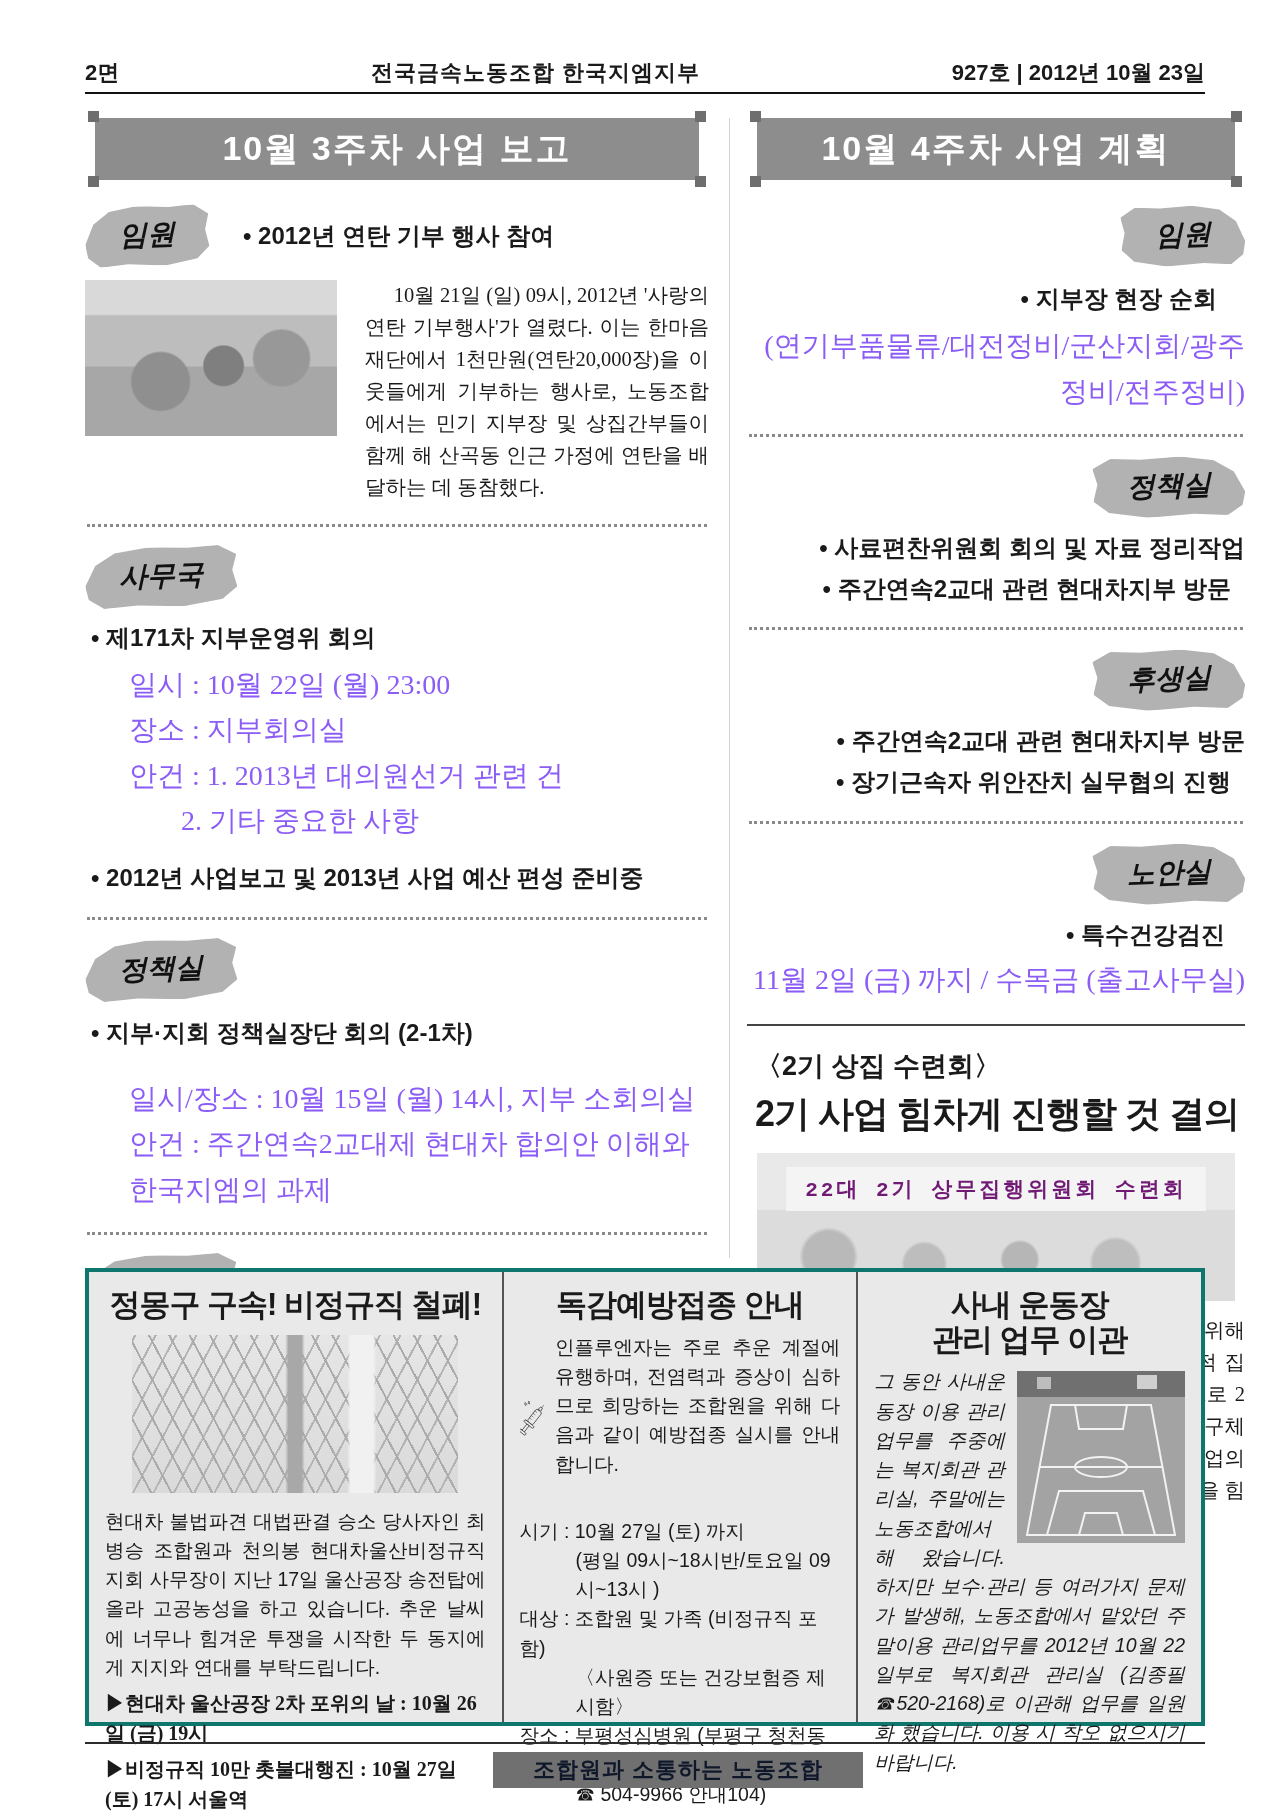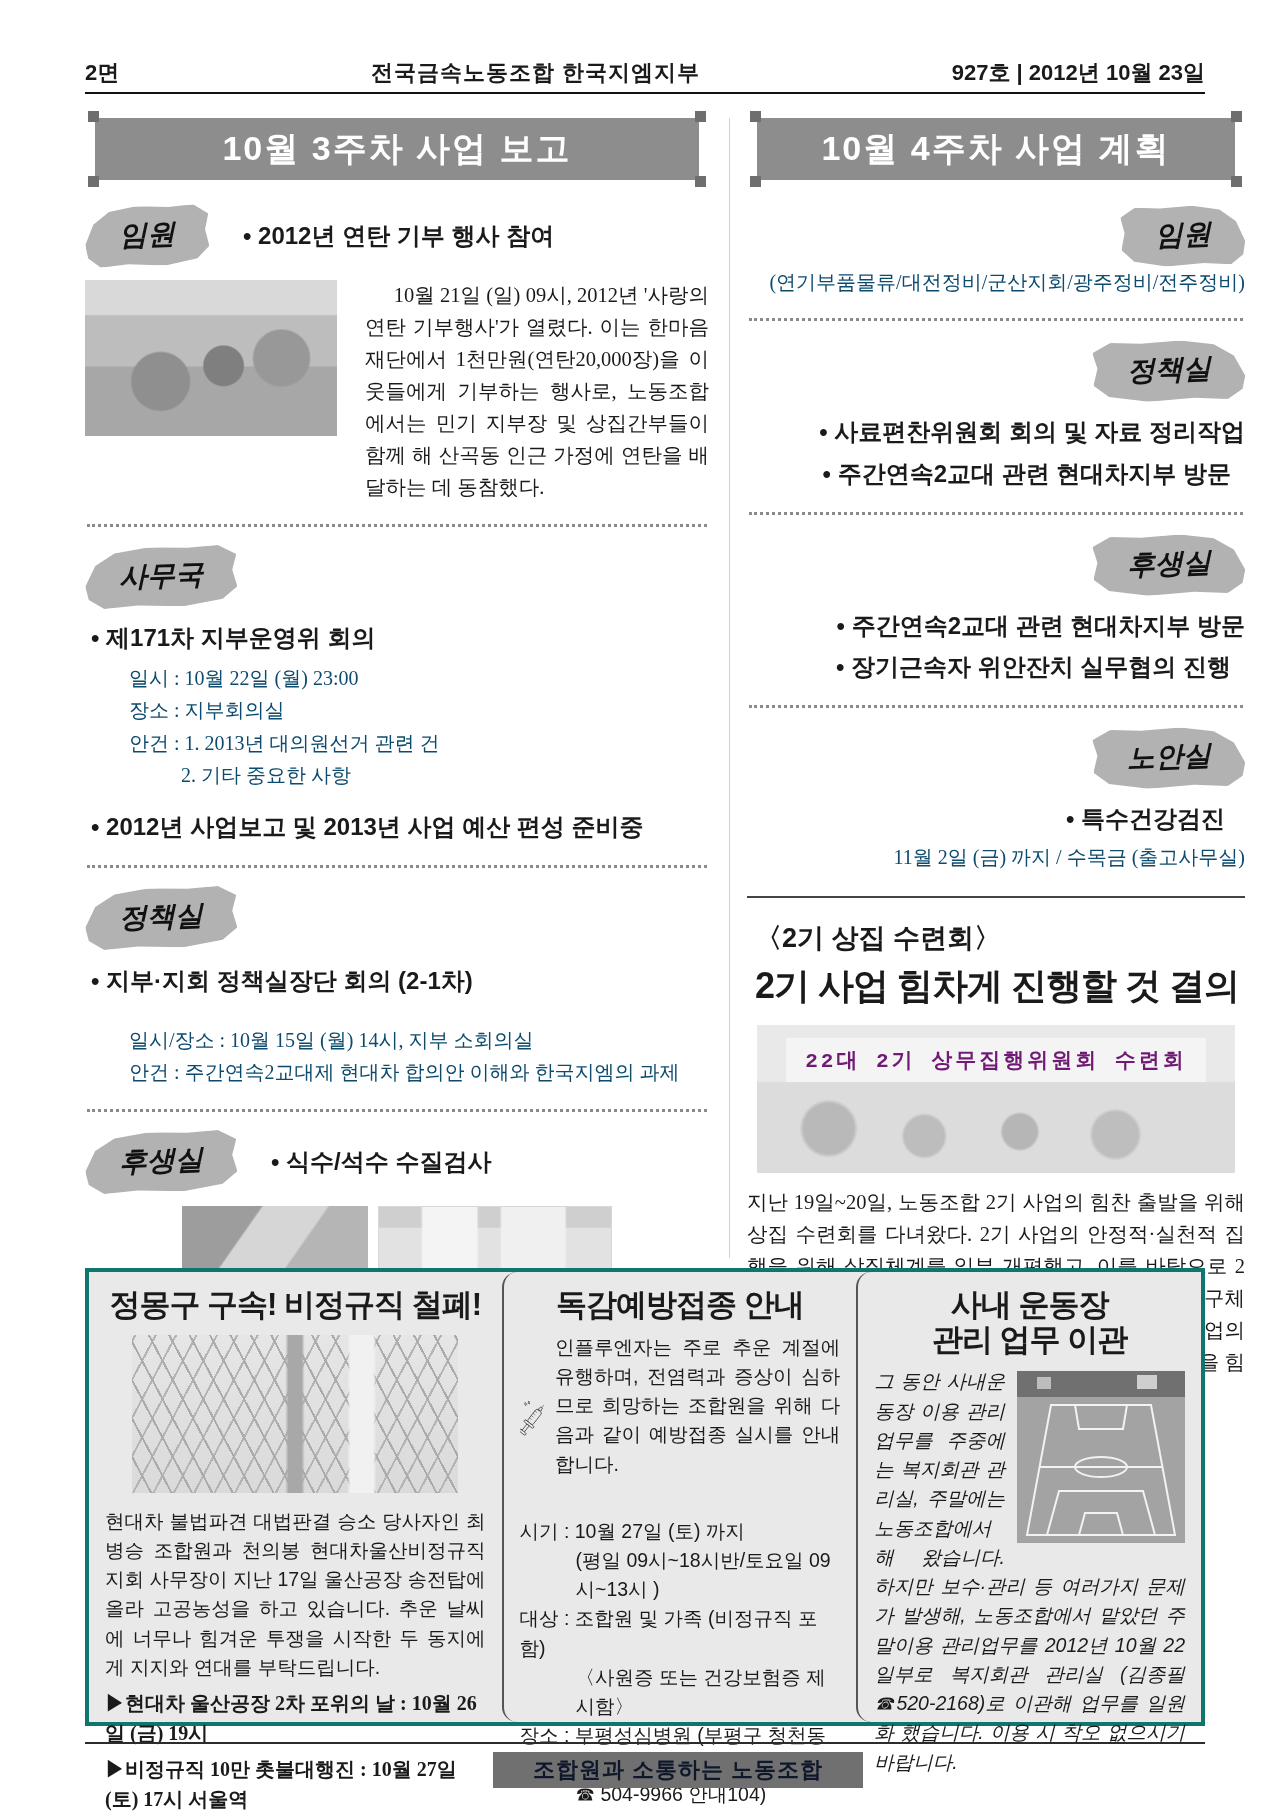--- a/index.html
+++ b/index.html
@@ -44,21 +44,21 @@
   .brush::before{
     content:"";position:absolute;inset:0;background:#b2b2b2;z-index:-1;
     clip-path:polygon(0 62%,7% 28%,20% 8%,42% 0,68% 3%,88% 0,100% 16%,97% 42%,100% 70%,90% 90%,64% 100%,34% 96%,12% 100%,2% 84%);
   }
   .brush.flip::before{
     clip-path:polygon(0 16%,12% 0,32% 3%,58% 0,80% 8%,93% 28%,100% 62%,98% 84%,88% 100%,66% 96%,36% 100%,10% 90%,0 70%,3% 42%);
   }
 
   
   .item{font-family:"Liberation Sans", sans-serif;font-weight:bold;font-size:24px;line-height:1.55;}
-  .detail{font-size:20px;line-height:1.62;color:#0c4a6e;}
+  .detail{font-size:28px;line-height:1.62;color:#8b5cf6;}
   .details-block{padding-left:44px;text-align:left;}
   .details-block .sub{padding-left:52px;}
   .bodytext{font-size:20.5px;line-height:1.56;text-align:justify;margin:0;}
   .indent{text-indent:1.4em;}
   .dotted{border:none;border-top:3px dotted #8a8a8a;height:0;margin:20px 2px;}
 
   .sec-row{display:flex;align-items:center;gap:34px;margin:2px 0 14px 0;}
   .media-row{display:flex;gap:28px;align-items:flex-start;margin-bottom:6px;}
 
   
@@ -114,21 +114,21 @@
   .kicker{font-family:"Liberation Sans", sans-serif;font-weight:bold;font-size:27px;text-align:left;margin:0 0 6px 8px;}
   .headline{font-family:"Liberation Sans", sans-serif;font-weight:bold;font-size:36px;letter-spacing:-1px;text-align:left;margin:0 0 14px 8px;}
   .col-right .bodytext{text-align:justify;}
 
   
   .bottom{
     position:absolute;left:85px;top:1268px;width:1120px;height:458px;
     background:#e9e9e9;border:4px solid #0f766e;box-sizing:border-box;display:flex;
   }
   .bbox{box-sizing:border-box;padding:14px 16px;}
-  .bbox + .bbox{border-left:2px solid #555;border-radius:15px;}
+  .bbox + .bbox{border-left:2px solid #555;}
   .bbox1{width:414px;}
   .bbox2{width:356px;}
   .bbox3{width:346px;}
   .btitle{
     font-family:"Liberation Sans", sans-serif;font-weight:bold;font-size:31px;
     letter-spacing:-1px;text-align:center;margin:2px 0 10px 0;line-height:1.12;
   }
   .bbody{font-family:"Liberation Sans", sans-serif;font-size:19.5px;line-height:1.5;text-align:justify;margin:8px 0 0 0;}
   .event{font-weight:bold;font-size:20px;line-height:1.5;text-align:left;margin-top:6px;}
   .flurow{display:flex;gap:10px;align-items:flex-start;}
@@ -221,20 +221,21 @@
     <div class="banner">
       <i class="nub tl"></i>
       <i class="nub bl"></i>
       <i class="nub tr"></i>
       <i class="nub br"></i>
       <span>10월 4주차 사업 계획</span>
     </div>
 
     <div>
       <span class="brush flip">임원</span>
+      <div class="item" style="margin:14px 28px 6px 0;">• 지부장 현장 순회</div>
       <div class="detail">(연기부품물류/대전정비/군산지회/광주정비/전주정비)</div>
     </div>
 
     <hr class="dotted">
 
     <div>
       <span class="brush flip">정책실</span>
       <div class="item" style="margin:12px 0 0 0;">• 사료편찬위원회 회의 및 자료 정리작업</div>
       <div class="item" style="margin:4px 14px 2px 0;">• 주간연속2교대 관련 현대차지부 방문</div>
     </div>

